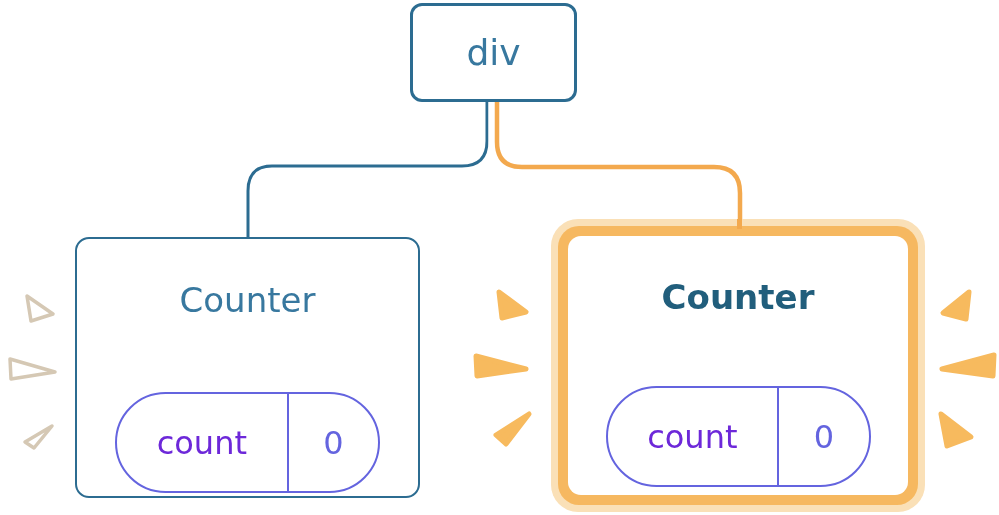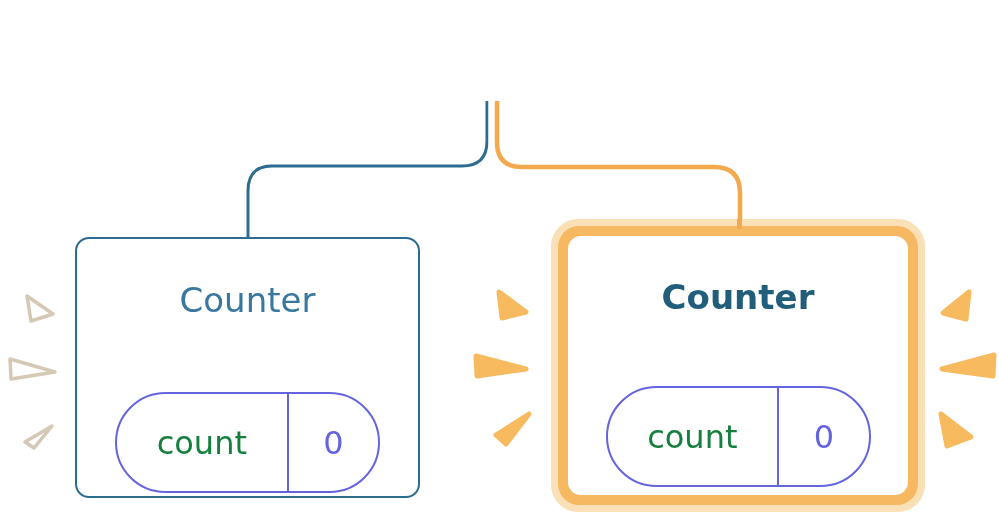--- a/index.html
+++ b/index.html
@@ -35,21 +35,21 @@
   .card-right{
     width:100%;height:100%;border-radius:13px;padding-top:44px;
   }
   .card-right .card-title{font-weight:700;color:#215E7C;margin-bottom:39px;}
   .pill{
     width:265px;height:101px;border:2px solid #6464DF;border-radius:52px;
     display:flex;align-items:stretch;overflow:hidden;background:#ffffff;
   }
   .pill-key{
     flex:0 0 65%;display:flex;align-items:center;justify-content:center;
-    font-size:32px;color:#15803d;
+    font-size:32px;color:#6d28d9;
   }
   .pill-divider{width:2px;background:#6464DF;}
   .pill-val{
     flex:1;display:flex;align-items:center;justify-content:center;
     font-size:32px;color:#6464DF;
   }
   .wire-stub{
     position:absolute;left:737px;top:219px;width:5px;height:10px;background:#F3A94E;
   }
 </style>
@@ -77,20 +77,23 @@
       <polygon points="496,435 529,414 506,444"></polygon>
     </g>
 
     <g fill="#F7BA5E" stroke="#F7BA5E" stroke-width="5" stroke-linejoin="round">
       <polygon points="969,292 943,313 966,319"></polygon>
       <polygon points="994,355 942,369 993,376"></polygon>
       <polygon points="941,414 971,437 947,446"></polygon>
     </g>
   </svg>
 
+  <div class="root-node">
+    <span class="root-label">div</span>
+  </div>
 
   <div class="card card-left">
     <div class="card-title">Counter</div>
     <div class="pill">
       <span class="pill-key">count</span>
       <span class="pill-divider"></span>
       <span class="pill-val">0</span>
     </div>
   </div>
 

